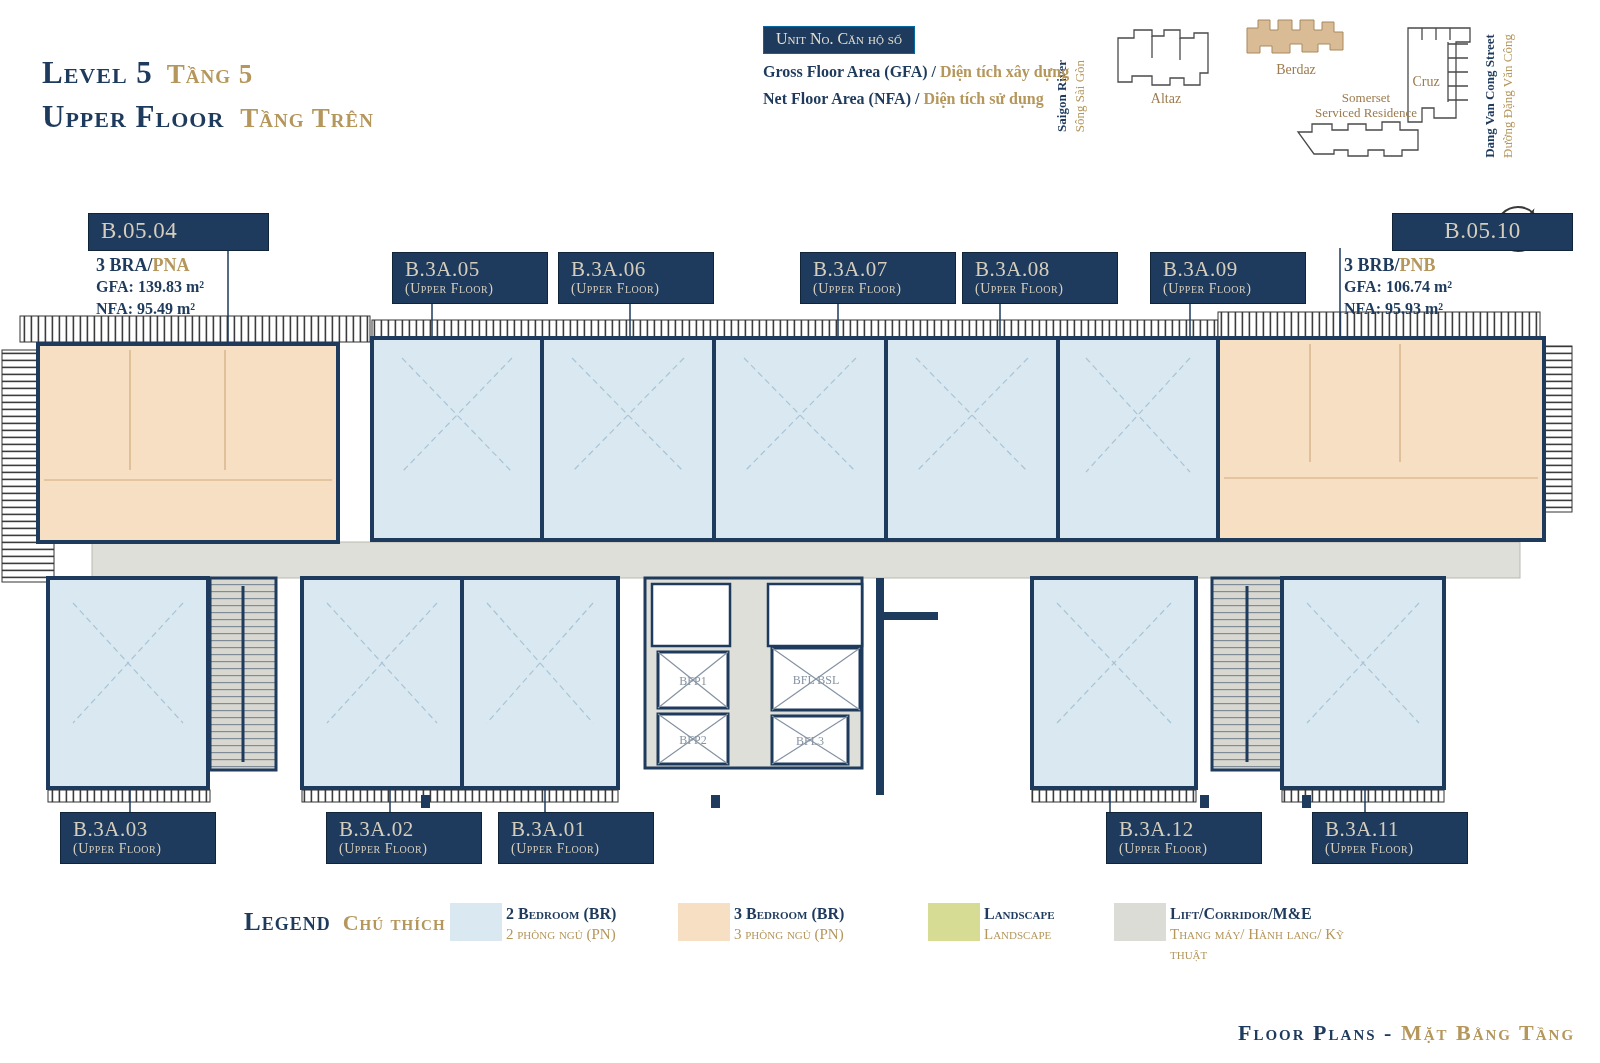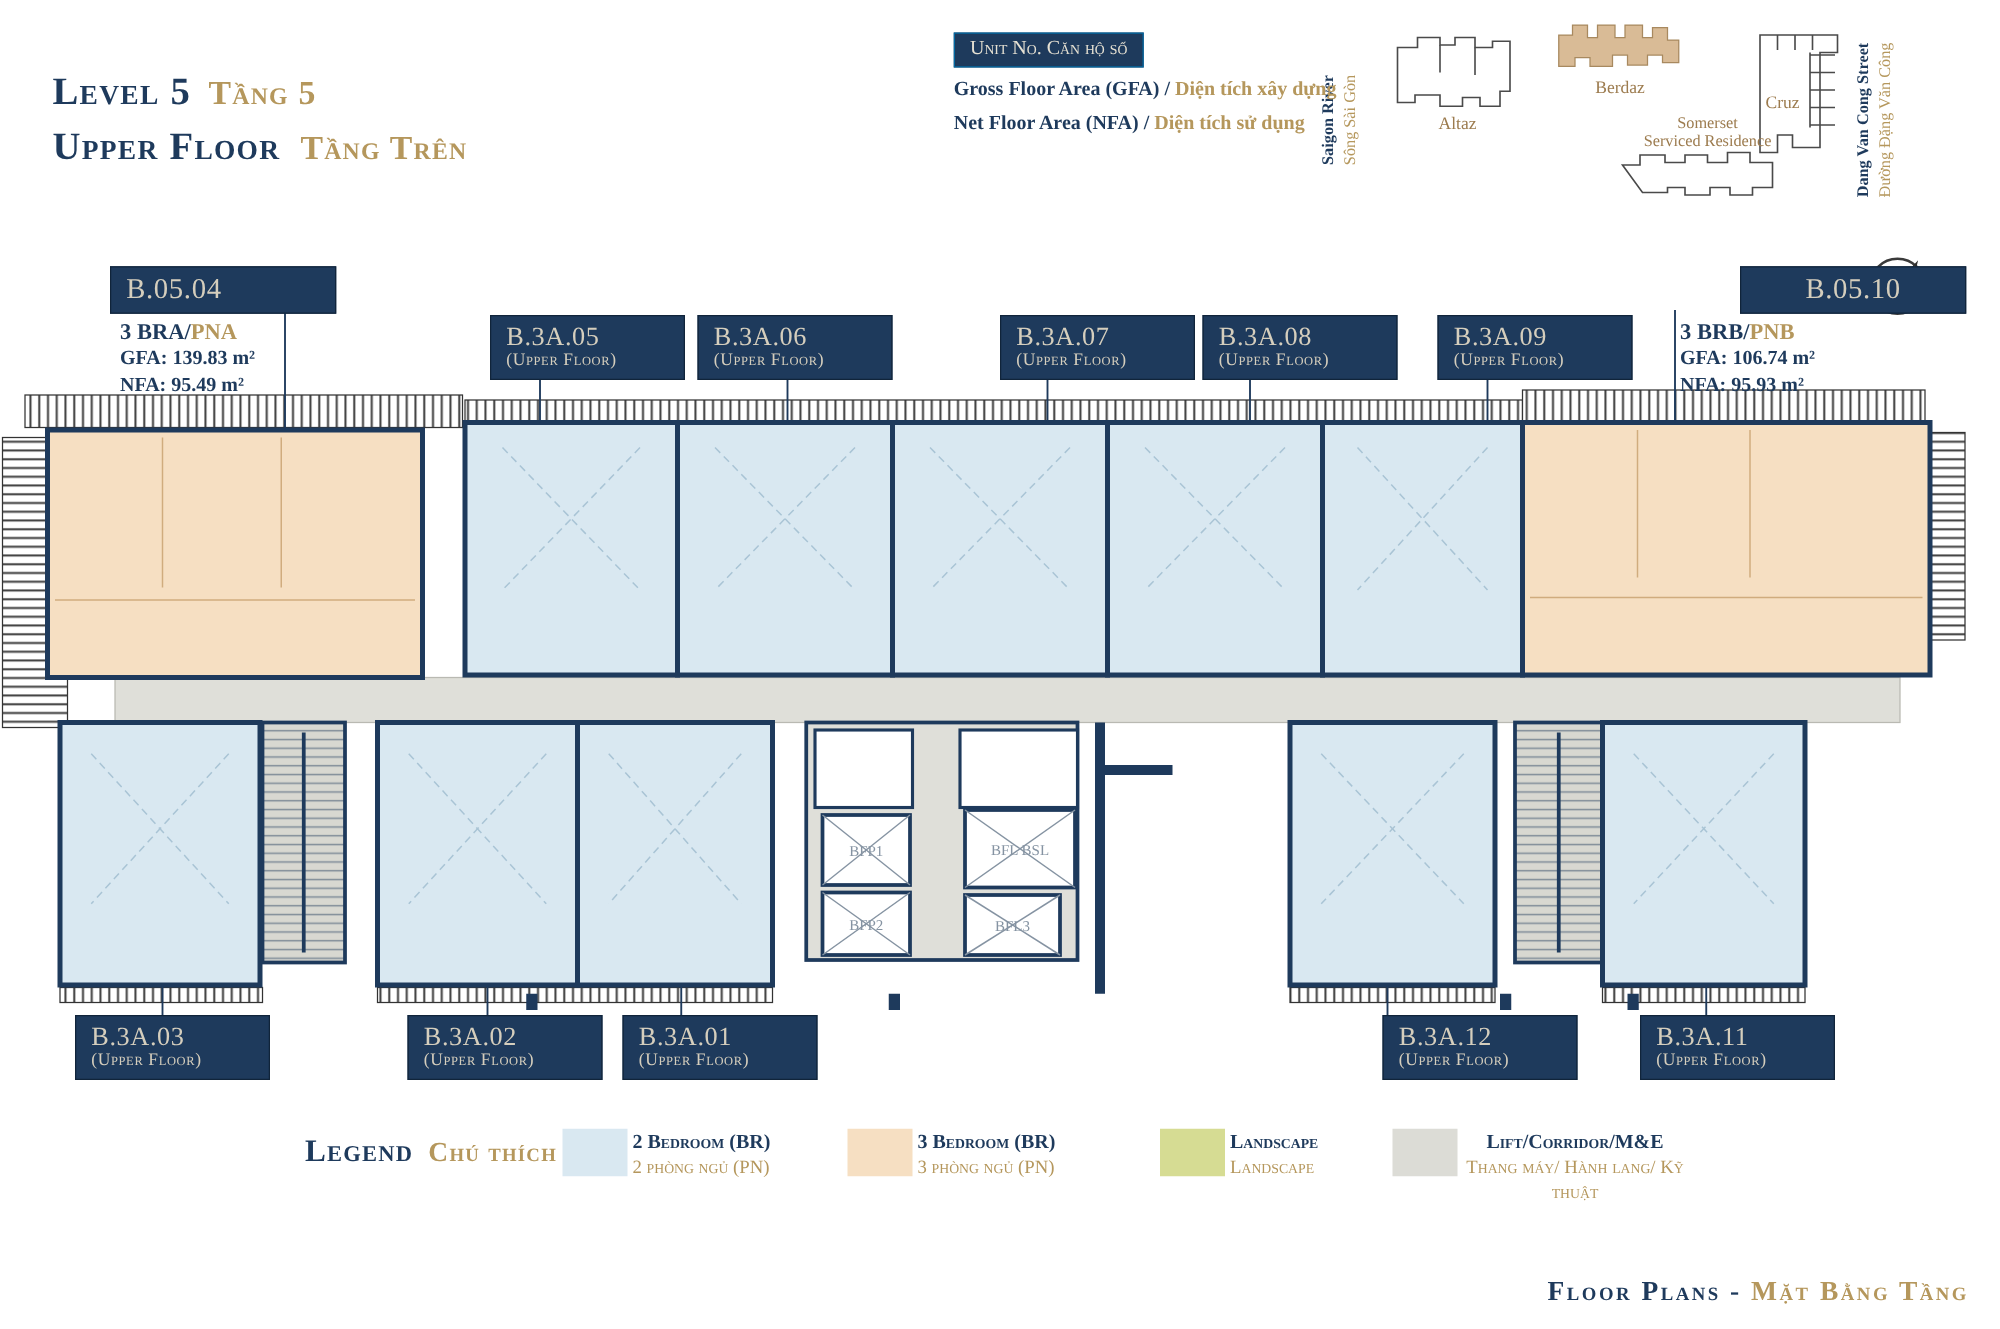--- a/index.html
+++ b/index.html
@@ -337,21 +337,21 @@
     <div class="lg-vi">3 phòng ngủ (PN)</div>
   </div>
 
   <div class="lg-swatch" style="left: 928px; top: 903px; background: rgb(214, 220, 147);"></div>
   <div class="lg-text" style="left:984px;top:904px;">
     <div class="lg-en">Landscape</div>
     <div class="lg-vi">Landscape</div>
   </div>
 
   <div class="lg-swatch" style="left: 1114px; top: 903px; background: rgb(220, 220, 214);"></div>
-  <div class="lg-text wrap" style="left:1170px;top:904px;text-align:center;">
+  <div class="lg-text wrap" style="left:1170px;top:904px;">
     <div class="lg-en">Lift/Corridor/M&amp;E</div>
     <div class="lg-vi">Thang máy/ Hành lang/ Kỹ thuật</div>
   </div>
 
   <div class="abs footer" style="left:1238px;top:1020px;">
     <span class="navy">Floor Plans -</span>
     <span class="gold">Mặt Bằng Tầng</span>
   </div>
 
 </div>

